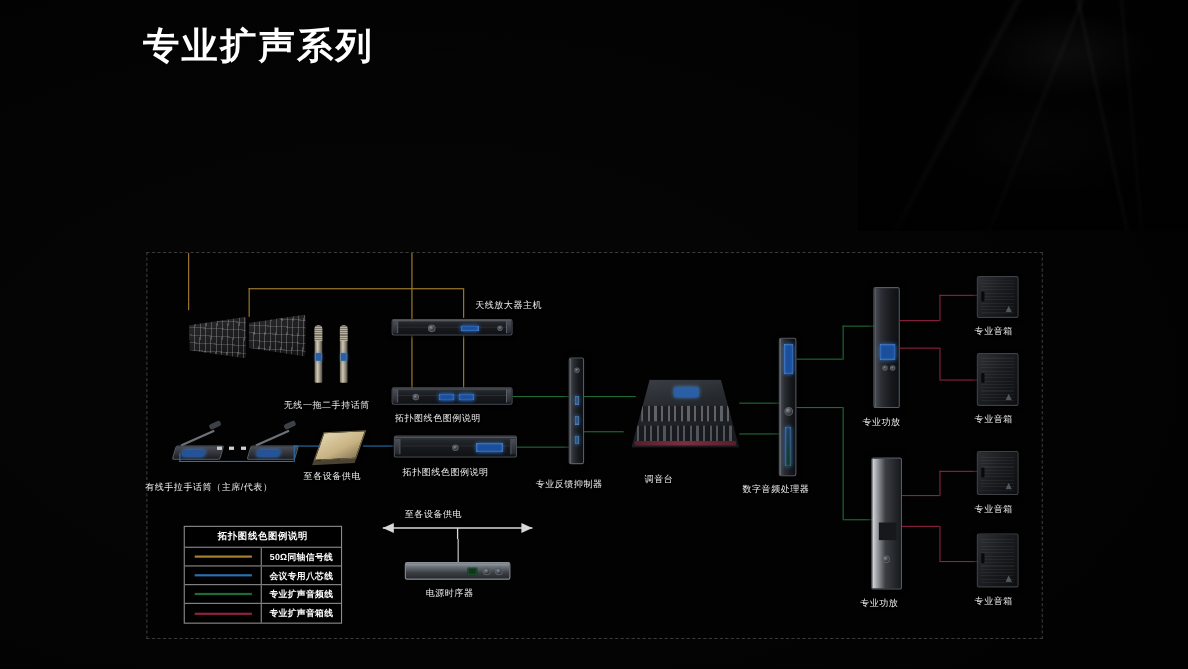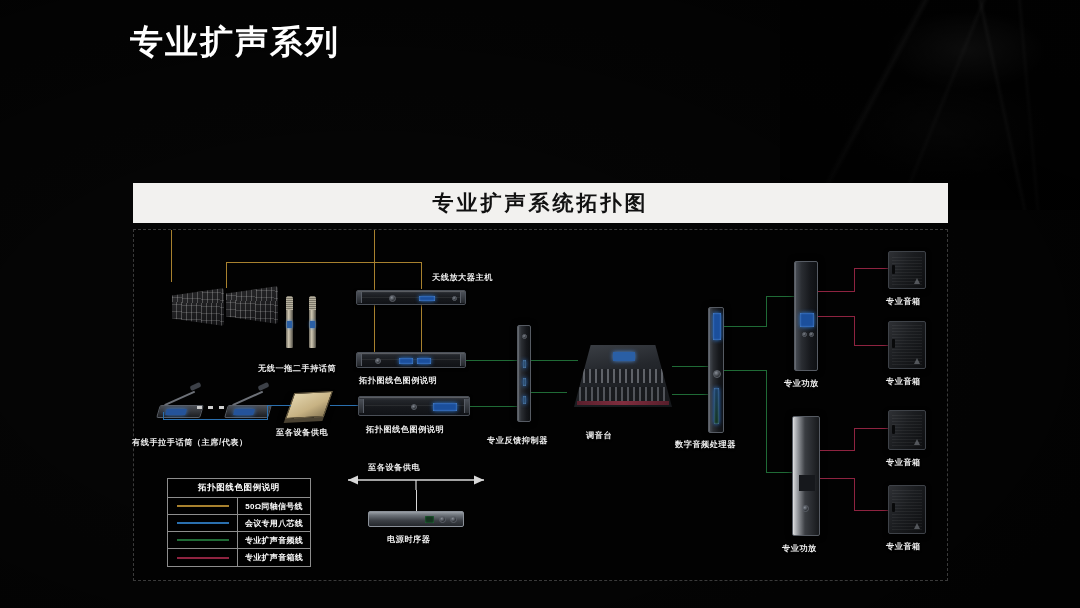--- a/index.html
+++ b/index.html
@@ -67,21 +67,21 @@
   .diagram {
     position: absolute; left: 133px; top: 229px;
     width: 815px; height: 352px;
     border: 1px dashed #3a3a3a;
     background: #020202;
   }
 
   
   .lbl {
     position: absolute; color: #ededed; font-size: 8.2px;
-    letter-spacing: .5px; white-space: nowrap; font-weight: 700;
+    letter-spacing: .5px; white-space: nowrap; font-weight: 400;
     text-shadow: 0 1px 2px #000;
   }
   .wire { position: absolute; }
   .h { height: 1px; }
   .v { width: 1px; }
   .gold  { background: #a8812e; }
   .blue  { background: #2a6fae; }
   .green { background: #1f6b36; }
   .red   { background: #8e2340; }
 
@@ -264,23 +264,20 @@
 <body>
 
 <div class="slide">
 
   <div class="bg-photo"></div>
   <div class="bg-vignette"></div>
 
   <div class="page-title">专业扩声系列</div>
 
 
-  <div class="banner">
-    <span class="banner-text">专业扩声系统拓扑图</span>
-  </div>
 
   <div class="diagram">
 
     <div class="wire v gold" style="left:37px; top:0; height:44px;"></div>
     <div class="wire v gold" style="left:37px; top:44px; height:8px;"></div>
     <div class="wire h gold" style="left:92px; top:32px; width:195px;"></div>
     <div class="wire v gold" style="left:92px; top:32px; height:26px;"></div>
     <div class="wire v gold" style="left:287px; top:32px; height:27px;"></div>
     <div class="wire v gold" style="left:240px; top:0; height:62px;"></div>
     <div class="wire v gold" style="left:240px; top:75px; height:48px;"></div>

